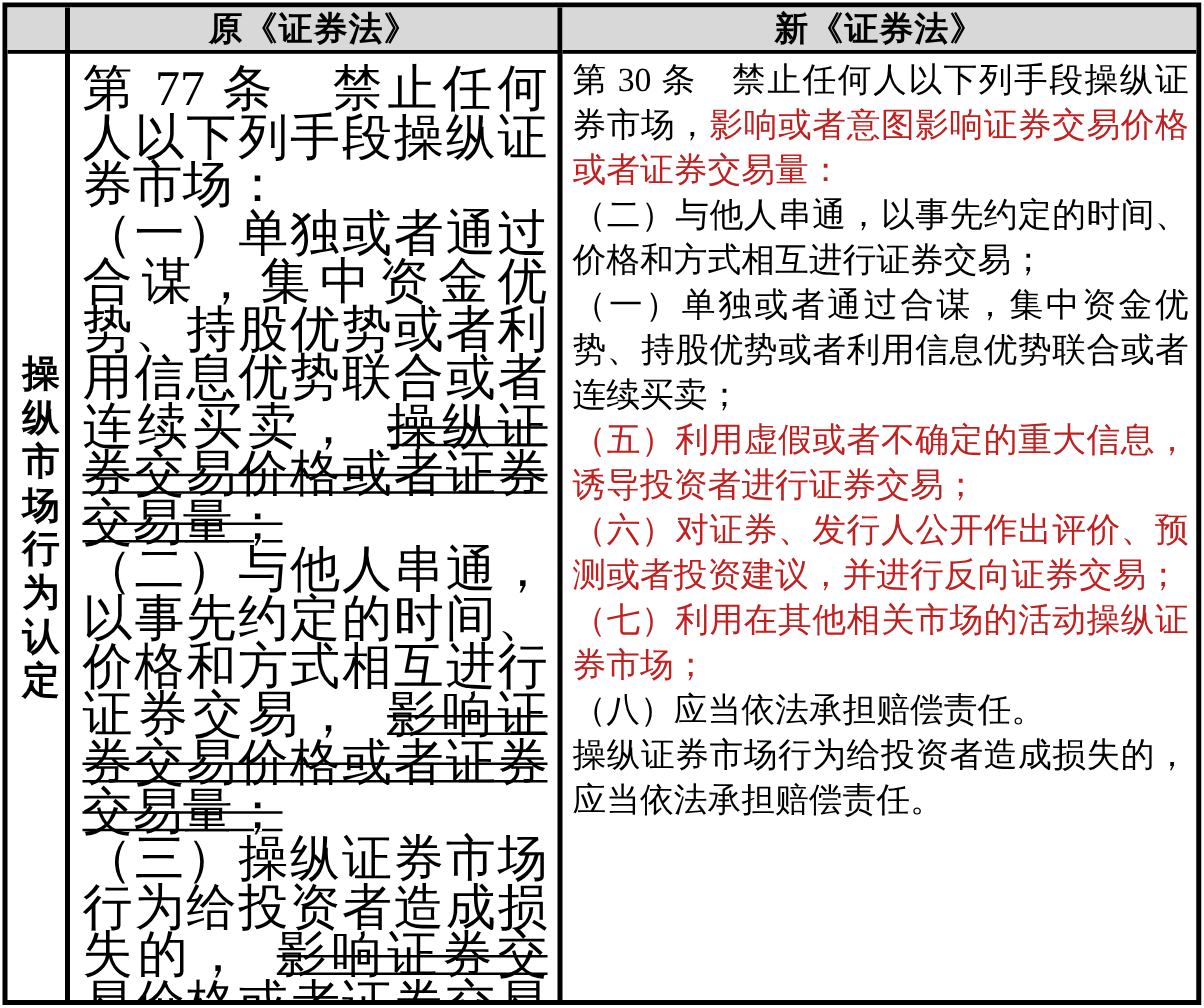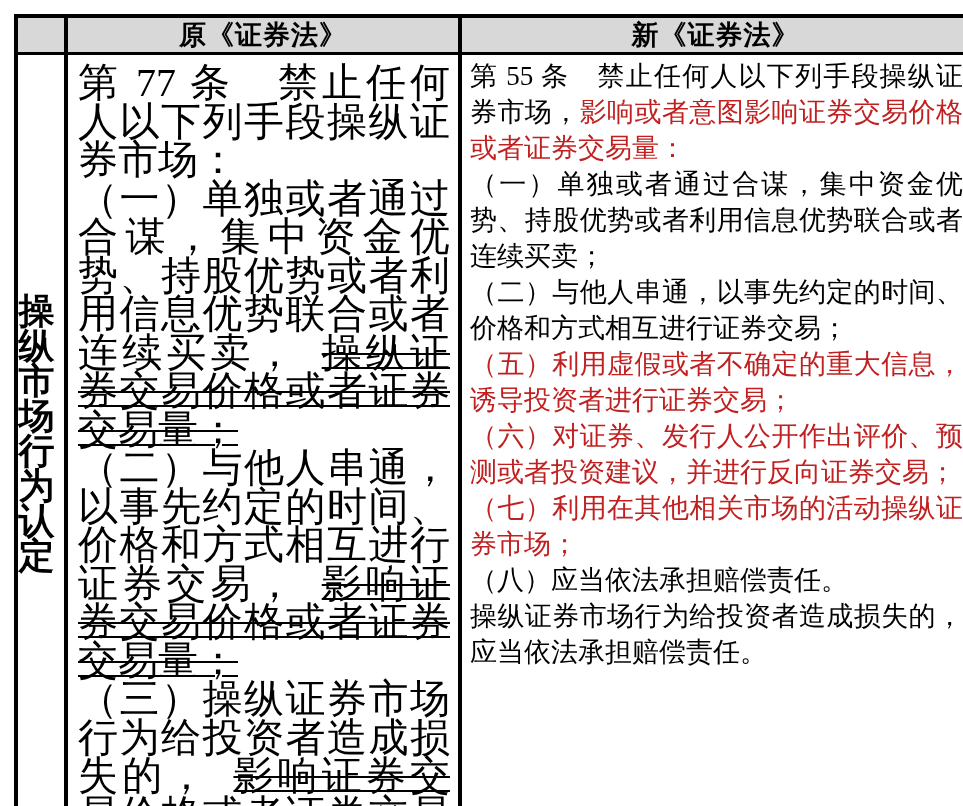--- a/index.html
+++ b/index.html
@@ -7,21 +7,21 @@
     padding: 0;
     background: #ffffff;
     font-family: "Liberation Serif", "DejaVu Serif", serif;
   }
   .page {
     position: relative;
     width: 963px;
     height: 806px;
     background: #ffffff;
     box-sizing: border-box;
-    padding: 14px;
+    padding: 2px;
   }
   .grid {
     width: 959px;
     height: 802px;
     box-sizing: border-box;
     border: 4px solid #000000;
     display: grid;
     grid-template-columns: 50px 394px 1fr;
     grid-template-rows: 37px 1fr;
   }
@@ -41,24 +41,24 @@
     color: #000000;
     letter-spacing: 1px;
   }
   .rowlabel {
     display: flex;
     align-items: center;
     justify-content: center;
   }
   .rowlabel .vtext {
     width: 1.25em;
-    font-size: 36px;
+    font-size: 30px;
     font-weight: bold;
     line-height: 35px;
-    text-align: left;
+    text-align: right;
     word-break: break-all;
     color: #000000;
   }
   .content {
     color: #000000;
   }
   .content p {
     margin: 0;
     text-align: justify;
   }
@@ -98,23 +98,23 @@
 
     <div class="cell content old-col v-border" id="old-col">
         <p><span>第 77 条　禁止任何人以下列手段操纵证券市场：</span></p>
         <p><span>（一）单独或者通过合谋，集中资金优势、持股优势或者利用信息优势联合或者连续买卖，</span><span class="seg-deleted">操纵证券交易价格或者证券交易量；</span></p>
         <p><span>（二）与他人串通，以事先约定的时间、价格和方式相互进行证券交易，</span><span class="seg-deleted">影响证券交易价格或者证券交易量；</span></p>
         <p><span>（三）操纵证券市场行为给投资者造成损失的，</span><span class="seg-deleted">影响证券交易价格或者证券交易量；</span></p>
         <p><span>（四）以其他手段操纵证券市场。</span></p>
       </div>
 
     <div class="cell content new-col" id="new-col">
-        <p><span>第 55 条　禁止任何人以下列手段操纵证券市场，</span><span class="seg-added">影响或者意图影响证券交易价格或者证券交易量：</span></p>
+        <p><span>第 30 条　禁止任何人以下列手段操纵证券市场，</span><span class="seg-added">影响或者意图影响证券交易价格或者证券交易量：</span></p>
+        <p><span>（二）与他人串通，以事先约定的时间、价格和方式相互进行证券交易；</span></p>
         <p><span>（一）单独或者通过合谋，集中资金优势、持股优势或者利用信息优势联合或者连续买卖；</span></p>
-        <p><span>（二）与他人串通，以事先约定的时间、价格和方式相互进行证券交易；</span></p>
         <p><span class="seg-added">（五）利用虚假或者不确定的重大信息，诱导投资者进行证券交易；</span></p>
         <p><span class="seg-added">（六）对证券、发行人公开作出评价、预测或者投资建议，并进行反向证券交易；</span></p>
         <p><span class="seg-added">（七）利用在其他相关市场的活动操纵证券市场；</span></p>
         <p><span>（八）应当依法承担赔偿责任。</span></p>
         <p><span>操纵证券市场行为给投资者造成损失的，应当依法承担赔偿责任。</span></p>
       </div>
 
   </div>
 </div>
 

